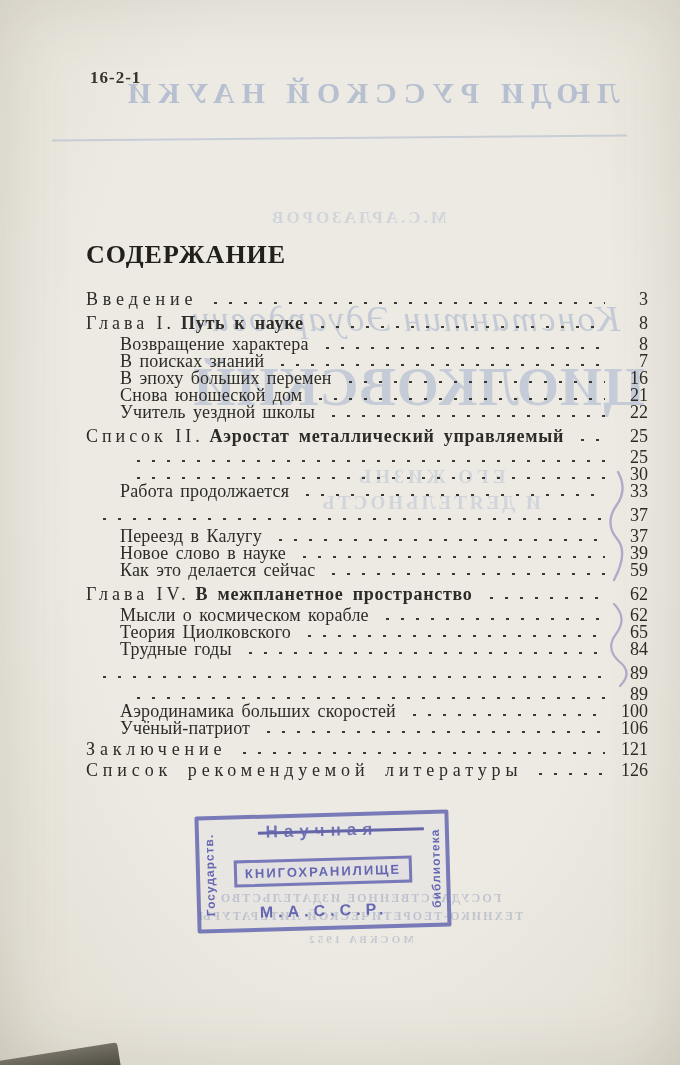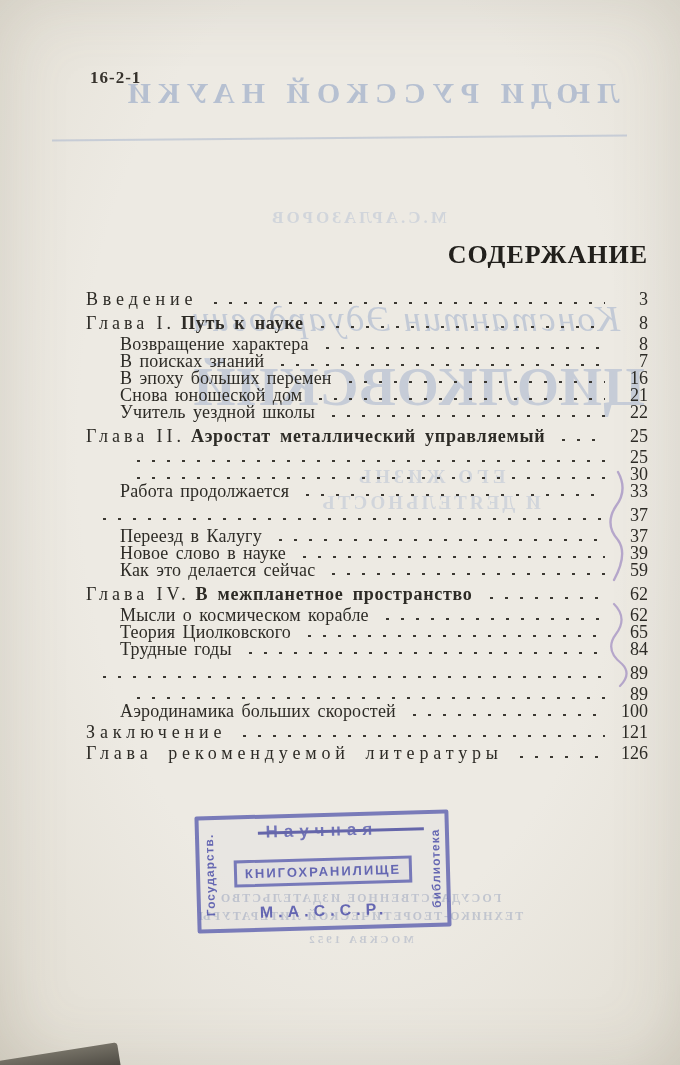--- a/index.html
+++ b/index.html
@@ -23,21 +23,21 @@
   .bt-sub2{left:290px;top:492px;width:280px;font-size:19px;font-weight:bold;letter-spacing:3px;color:#b6c1d4;opacity:.5;}
   .bt-pub1{left:140px;top:891px;width:440px;font-size:12px;font-weight:bold;letter-spacing:2px;color:#9fa9c0;opacity:.55;}
   .bt-pub2{left:140px;top:909px;width:440px;font-size:12px;font-weight:bold;letter-spacing:2px;color:#9fa9c0;opacity:.55;}
   .bt-pub3{left:230px;top:933px;width:260px;font-size:11px;font-weight:bold;letter-spacing:3px;color:#9fa9c0;opacity:.5;}
 
   
   .shelf{position:absolute;left:90px;top:68px;font-size:17px;font-weight:bold;color:#36322c;letter-spacing:1px;}
 
   
   .toc{position:absolute;left:86px;top:240px;width:562px;color:#2d2b26;}
-  .toc h1{margin:0 0 21px 0;text-align:right;font-size:26px;letter-spacing:1px;color:#22201c;}
+  .toc h1{margin:0 0 21px 0;text-align:left;font-size:26px;letter-spacing:1px;color:#22201c;}
   .toc-row{display:flex;align-items:flex-end;line-height:17px;font-size:18px;}
   .toc-row .lbl{white-space:nowrap;}
   .toc-row.main .lbl{letter-spacing:.27em;word-spacing:.35em;}
   .toc-row.chapter{margin-top:7px;margin-bottom:4px;}
   .toc-row.chapter .pref{letter-spacing:.22em;margin-right:6px;}
   .toc-row.chapter .ttl{font-weight:bold;letter-spacing:.04em;word-spacing:.22em;margin-top:32px;}
   .toc-row.sub{padding-left:34px;}
   .toc-row.sub .lbl{letter-spacing:.01em;word-spacing:.14em;}
   .toc-row.endmain{margin-top:4px;}
   .leader{flex:1;align-self:stretch;margin:0 7px 0 9px;
@@ -117,21 +117,21 @@
           <span class="lbl">Снова юношеской дом</span>
           <span class="leader"></span>
           <span class="pg">21</span>
         </div>
         <div class="toc-row sub">
           <span class="lbl">Учитель уездной школы</span>
           <span class="leader"></span>
           <span class="pg">22</span>
         </div>
         <div class="toc-row chapter">
-          <span class="lbl"><span class="pref">Глава II.</span><span class="ttl">Аэростат металлический управляемый</span></span>
+          <span class="lbl"><span class="pref">Список II.</span><span class="ttl">Аэростат металлический управляемый</span></span>
           <span class="leader"></span>
           <span class="pg">25</span>
         </div>
         <div class="toc-row sub">
           <span class="leader"></span>
           <span class="pg">25</span>
         </div>
         <div class="toc-row sub">
           <span class="leader"></span>
           <span class="pg">30</span>
@@ -185,28 +185,33 @@
           <span class="pg">89</span>
         </div>
         <div class="toc-row sub">
           <span class="leader"></span>
           <span class="pg">89</span>
         </div>
         <div class="toc-row sub">
           <span class="lbl">Аэродинамика больших скоростей</span>
           <span class="leader"></span>
           <span class="pg">100</span>
+        </div>
+        <div class="toc-row sub">
+          <span class="lbl">Учёный-патриот</span>
+          <span class="leader"></span>
+          <span class="pg">106</span>
         </div>
         <div class="toc-row main endmain">
           <span class="lbl">Заключение</span>
           <span class="leader"></span>
           <span class="pg">121</span>
         </div>
         <div class="toc-row main endmain">
-          <span class="lbl">Глава рекомендуемой литературы</span>
+          <span class="lbl">Список рекомендуемой литературы</span>
           <span class="leader"></span>
           <span class="pg">126</span>
         </div>
       </div>
   </div>
 
   <div class="stamp">
     <div class="stamp-frame">
       <div class="stamp-side">Государств.</div>
       <div class="stamp-mid">

